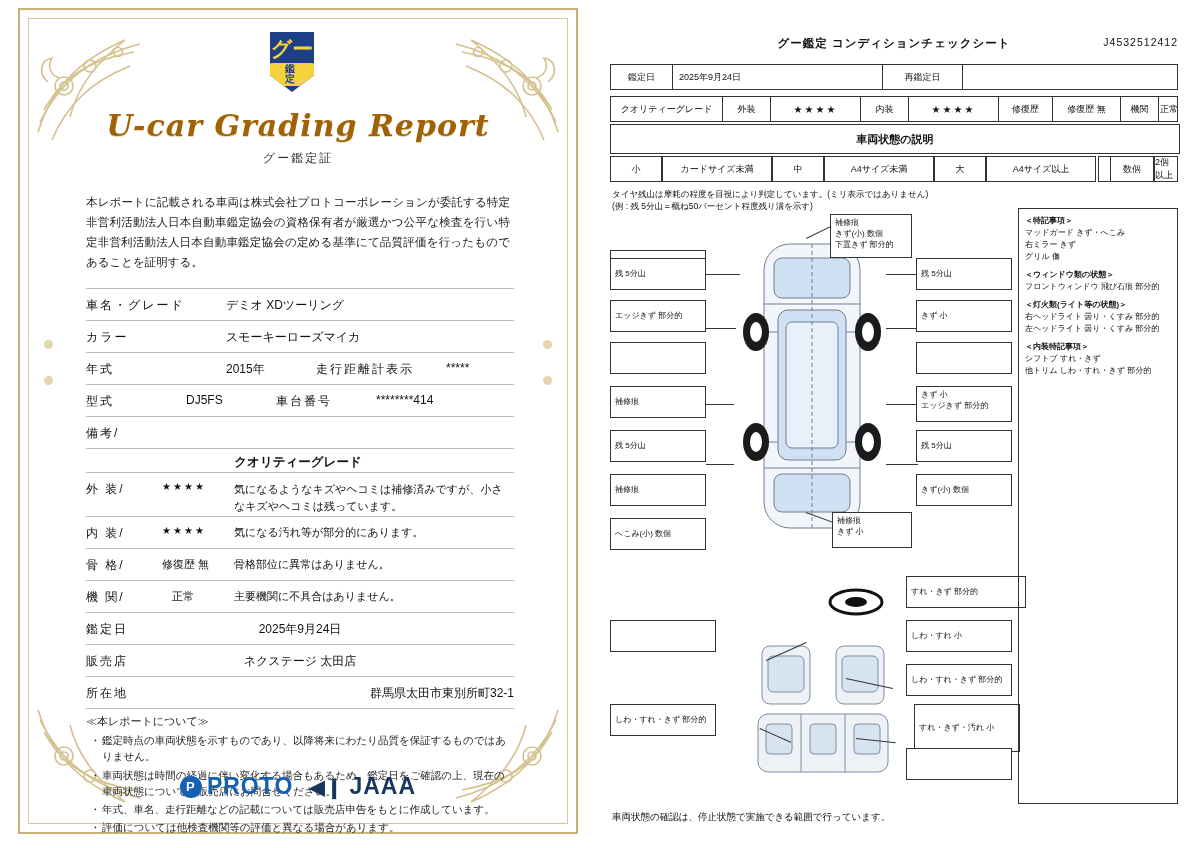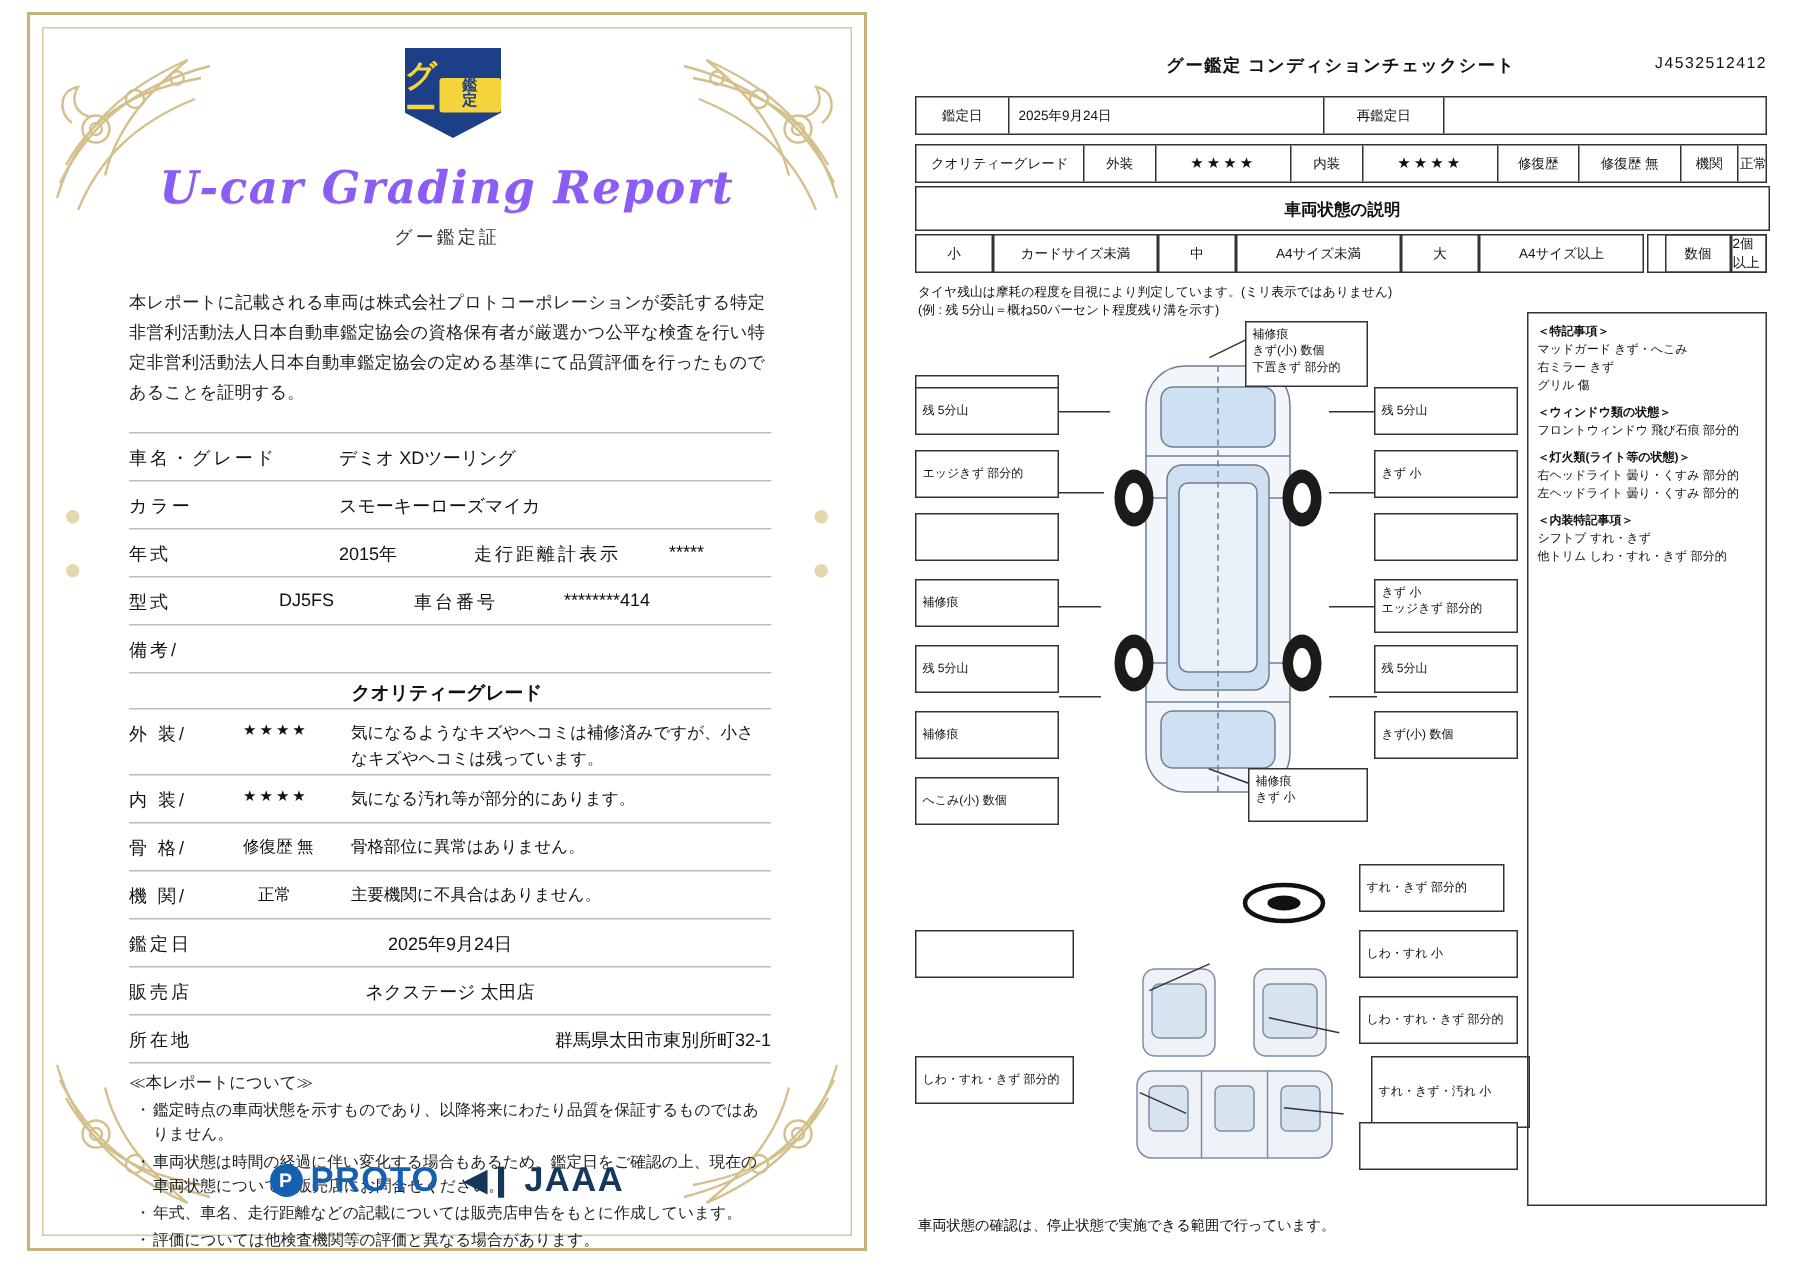--- a/index.html
+++ b/index.html
@@ -29,32 +29,32 @@
   .fl-tr{right:10px;top:12px;transform:scaleX(-1);}
   .fl-bl{left:10px;bottom:12px;transform:scaleY(-1);}
   .fl-br{right:10px;bottom:12px;transform:scale(-1,-1);}
   .side-dot{position:absolute;width:9px;height:9px;border-radius:50%;background:#e4d6ad;}
 
   .logo-badge{
     position:absolute;left:50%;transform:translateX(-50%);top:22px;
     width:56px;height:60px;
   }
   .logo-badge .shield{
-    width:64px;height:60px;background:#1d3f87;
+    width:44px;height:60px;background:#1d3f87;
     clip-path:polygon(0 0,100% 0,100% 72%,50% 100%,0 72%);
-    display:flex;flex-direction:row;align-items:center;justify-content:center;
+    display:flex;flex-direction:column;align-items:center;justify-content:center;
     color:#f5d33a;font-weight:bold;line-height:1.05;
   }
   .logo-badge .g{font-size:21px;}
   .logo-badge .k{font-size:10px;background:#f5d33a;color:#1d3f87;padding:1px 15px;margin-top:2px;border-radius:2px;}
 
   .title-script{
     position:absolute;left:0;right:0;top:98px;text-align:center;
     font-family:"DejaVu Serif", serif;font-style:italic;font-weight:bold;
-    font-size:30px;color:#8b5cf6;letter-spacing:1px;
+    font-size:30px;color:#a16207;letter-spacing:1px;
     text-shadow:0 1px 0 #e7d9b2;
   }
   .title-sub{
     position:absolute;left:0;right:0;top:140px;text-align:center;
     font-size:12px;color:#333;letter-spacing:2px;
   }
 
   .intro{
     position:absolute;left:66px;right:66px;top:182px;
     font-size:11.5px;line-height:1.75;color:#222;text-align:justify;
@@ -431,21 +431,21 @@
       <div class="dbox" style="left:0;top:222px;width:96px;height:32px;display:flex;align-items:center">残 5分山</div>
       <div class="dbox" style="left:306px;top:222px;width:96px;height:32px;display:flex;align-items:center">残 5分山</div>
 
       <div class="dbox" style="left:0;top:266px;width:96px;height:32px;display:flex;align-items:center">補修痕</div>
       <div class="dbox" style="left:306px;top:266px;width:96px;height:32px;display:flex;align-items:center">きず(小) 数個</div>
 
       <div class="dbox" style="left:0;top:310px;width:96px;height:32px;display:flex;align-items:center">へこみ(小) 数個</div>
       <div class="dbox" style="left:222px;top:304px;width:80px;height:36px;white-space:pre-line">補修痕
 きず 小</div>
 
-      <div class="dbox" style="left:296px;top:368px;width:97px;height:32px;display:flex;align-items:center">すれ・きず 部分的</div>
+      <div class="dbox" style="left:296px;top:368px;width:120px;height:32px;display:flex;align-items:center">すれ・きず 部分的</div>
       <div class="dbox" style="left:296px;top:412px;width:106px;height:32px;display:flex;align-items:center">しわ・すれ 小</div>
       <div class="dbox" style="left:296px;top:456px;width:106px;height:32px;display:flex;align-items:center">しわ・すれ・きず 部分的</div>
       <div class="dbox" style="left:0;top:412px;width:106px;height:32px"></div>
       <div class="dbox" style="left:0;top:496px;width:106px;height:32px;display:flex;align-items:center">しわ・すれ・きず 部分的</div>
       <div class="dbox" style="left:304px;top:496px;width:106px;height:48px;display:flex;align-items:center">すれ・きず・汚れ 小</div>
       <div class="dbox" style="left:296px;top:540px;width:106px;height:32px"></div>
     </div>
 
     <div class="notes">
       <div class="nh">＜特記事項＞</div>

